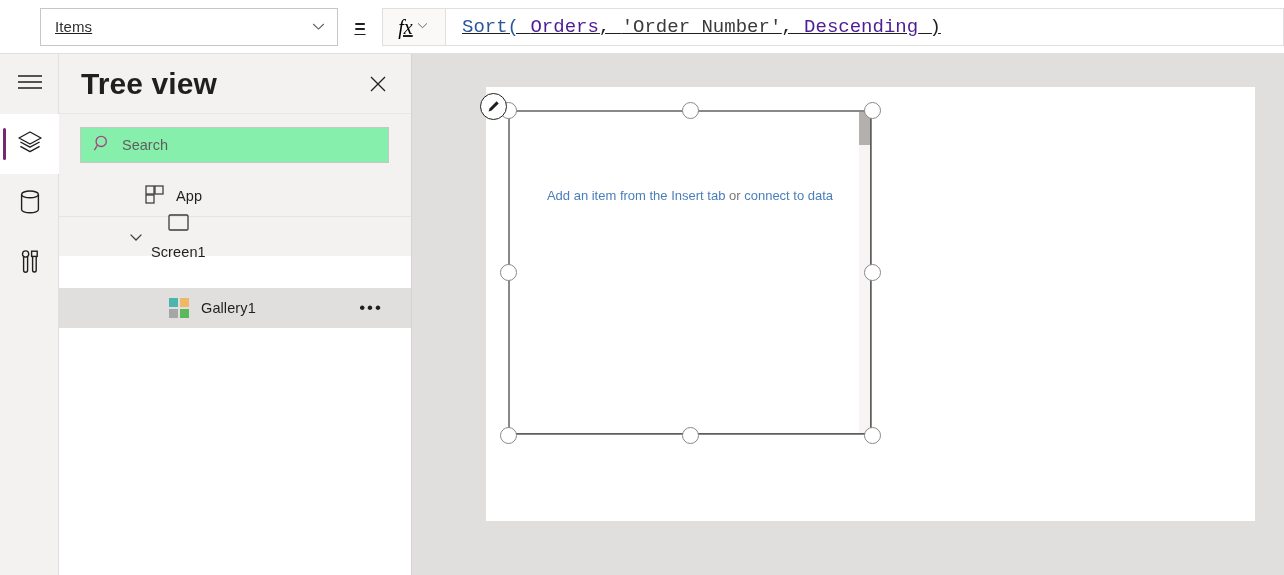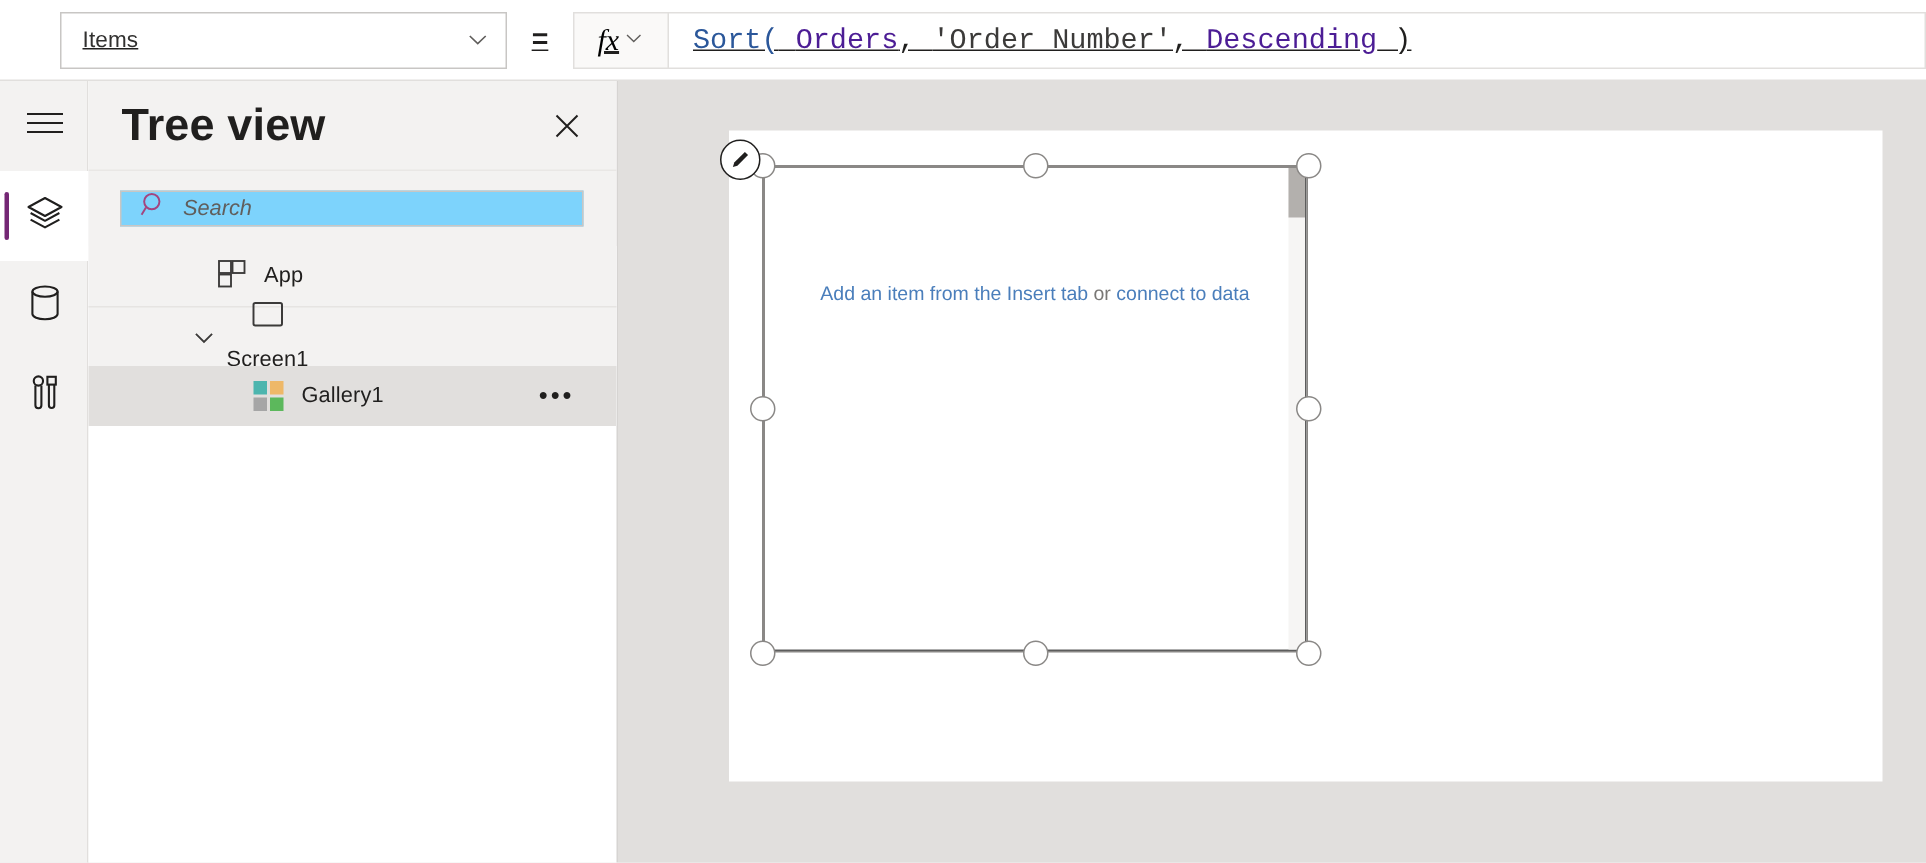--- a/index.html
+++ b/index.html
@@ -165,51 +165,50 @@
     width: 22px; height: 22px;
     display: flex; align-items: center; justify-content: center;
     cursor: pointer;
   }
   .search-wrap {
     padding: 13px 22px 13px 21px;
     box-sizing: border-box;
     background: #f3f2f1;
   }
   .search-box {
-    height: 24px;
-    background: #7dd3fc;
+    height: 36px;
+    background: #86efac;
     border: 1px solid #c8c6c4;
     display: flex;
     align-items: center;
     padding-left: 12px;
     box-sizing: border-box;
     gap: 10px;
     cursor: text;
-    font-style: italic;
   }
   .search-input-text {
     font-size: 14.5px;
     color: #605e5c;
   }
   .tree-list {
     background: #ffffff;
   }
   .tree-row {
     height: 40px;
     display: flex;
     align-items: center;
     box-sizing: border-box;
     cursor: pointer;
     position: relative;
     font-size: 14.5px;
     color: #201f1e;
   }
   .tree-row.app    { background: #f3f2f1; padding-left: 86px; gap: 12px; }
   .tree-row.screen { background: #f3f2f1; padding-left: 70px; gap: 10px; border-top: 1px solid #e6e4e2; }
-  .tree-row.child  { background: #e1dfdd; padding-left: 110px; gap: 12px; }
+  .tree-row.child  { background: #e1dfdd; padding-left: 110px; gap: 12px; margin-top: 32px; }
   .tree-row .row-label { letter-spacing: 0.1px; }
   .chev-right {
     position: absolute;
     left: 70px;
     width: 14px; height: 14px;
     display: block;
   }
   .screen-inner { display: flex; align-items: center; gap: 10px; margin-left: 22px; flex-direction: column; }
   .gallery-icon {
     width: 20px; height: 20px;

